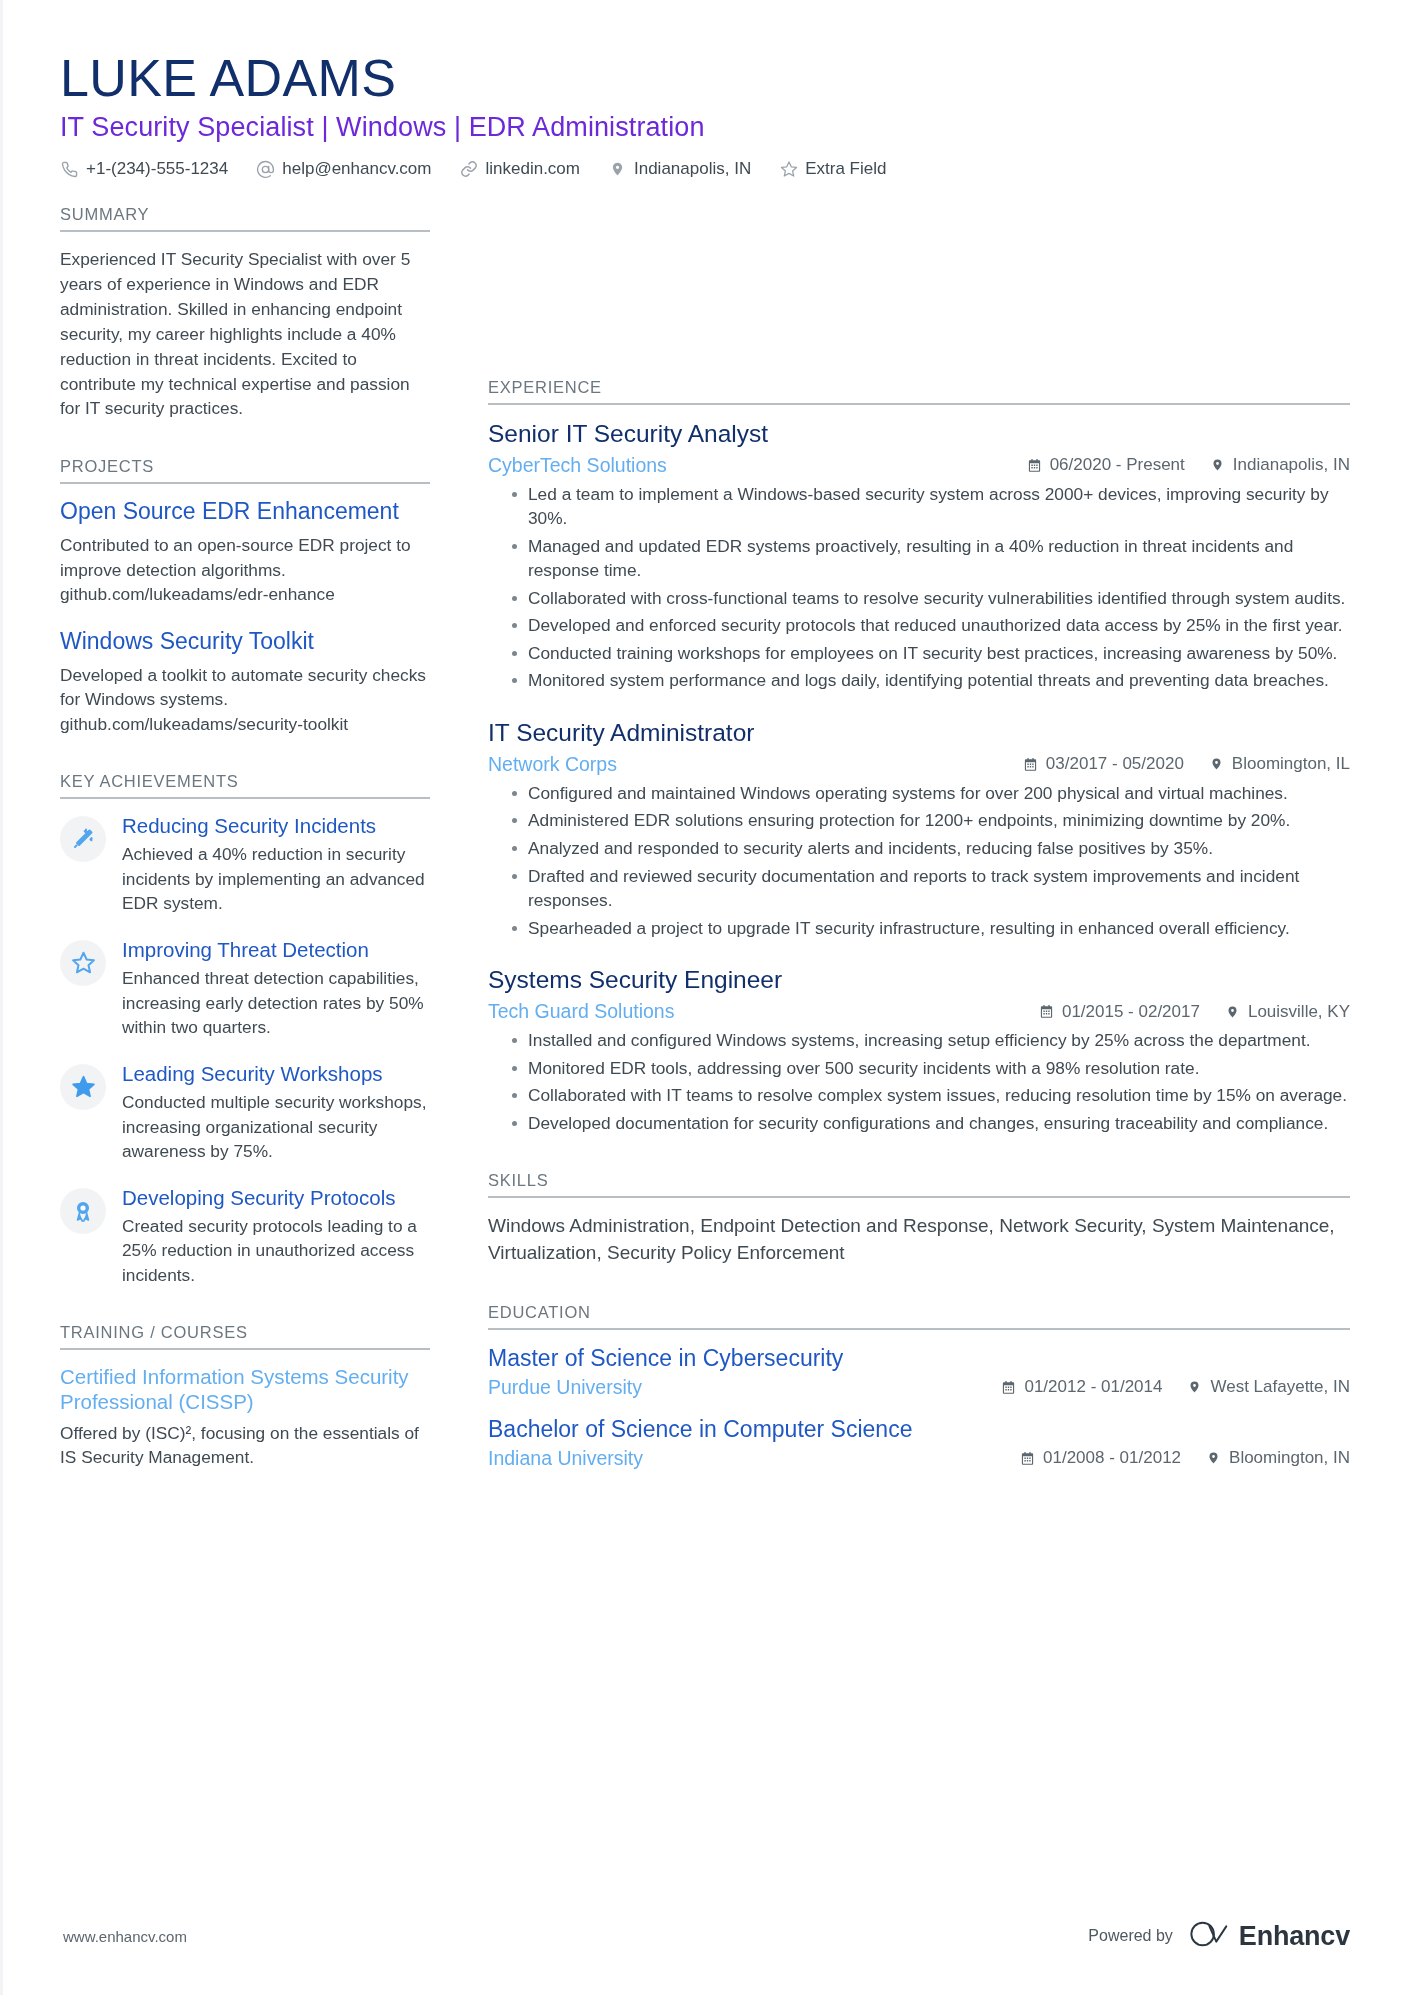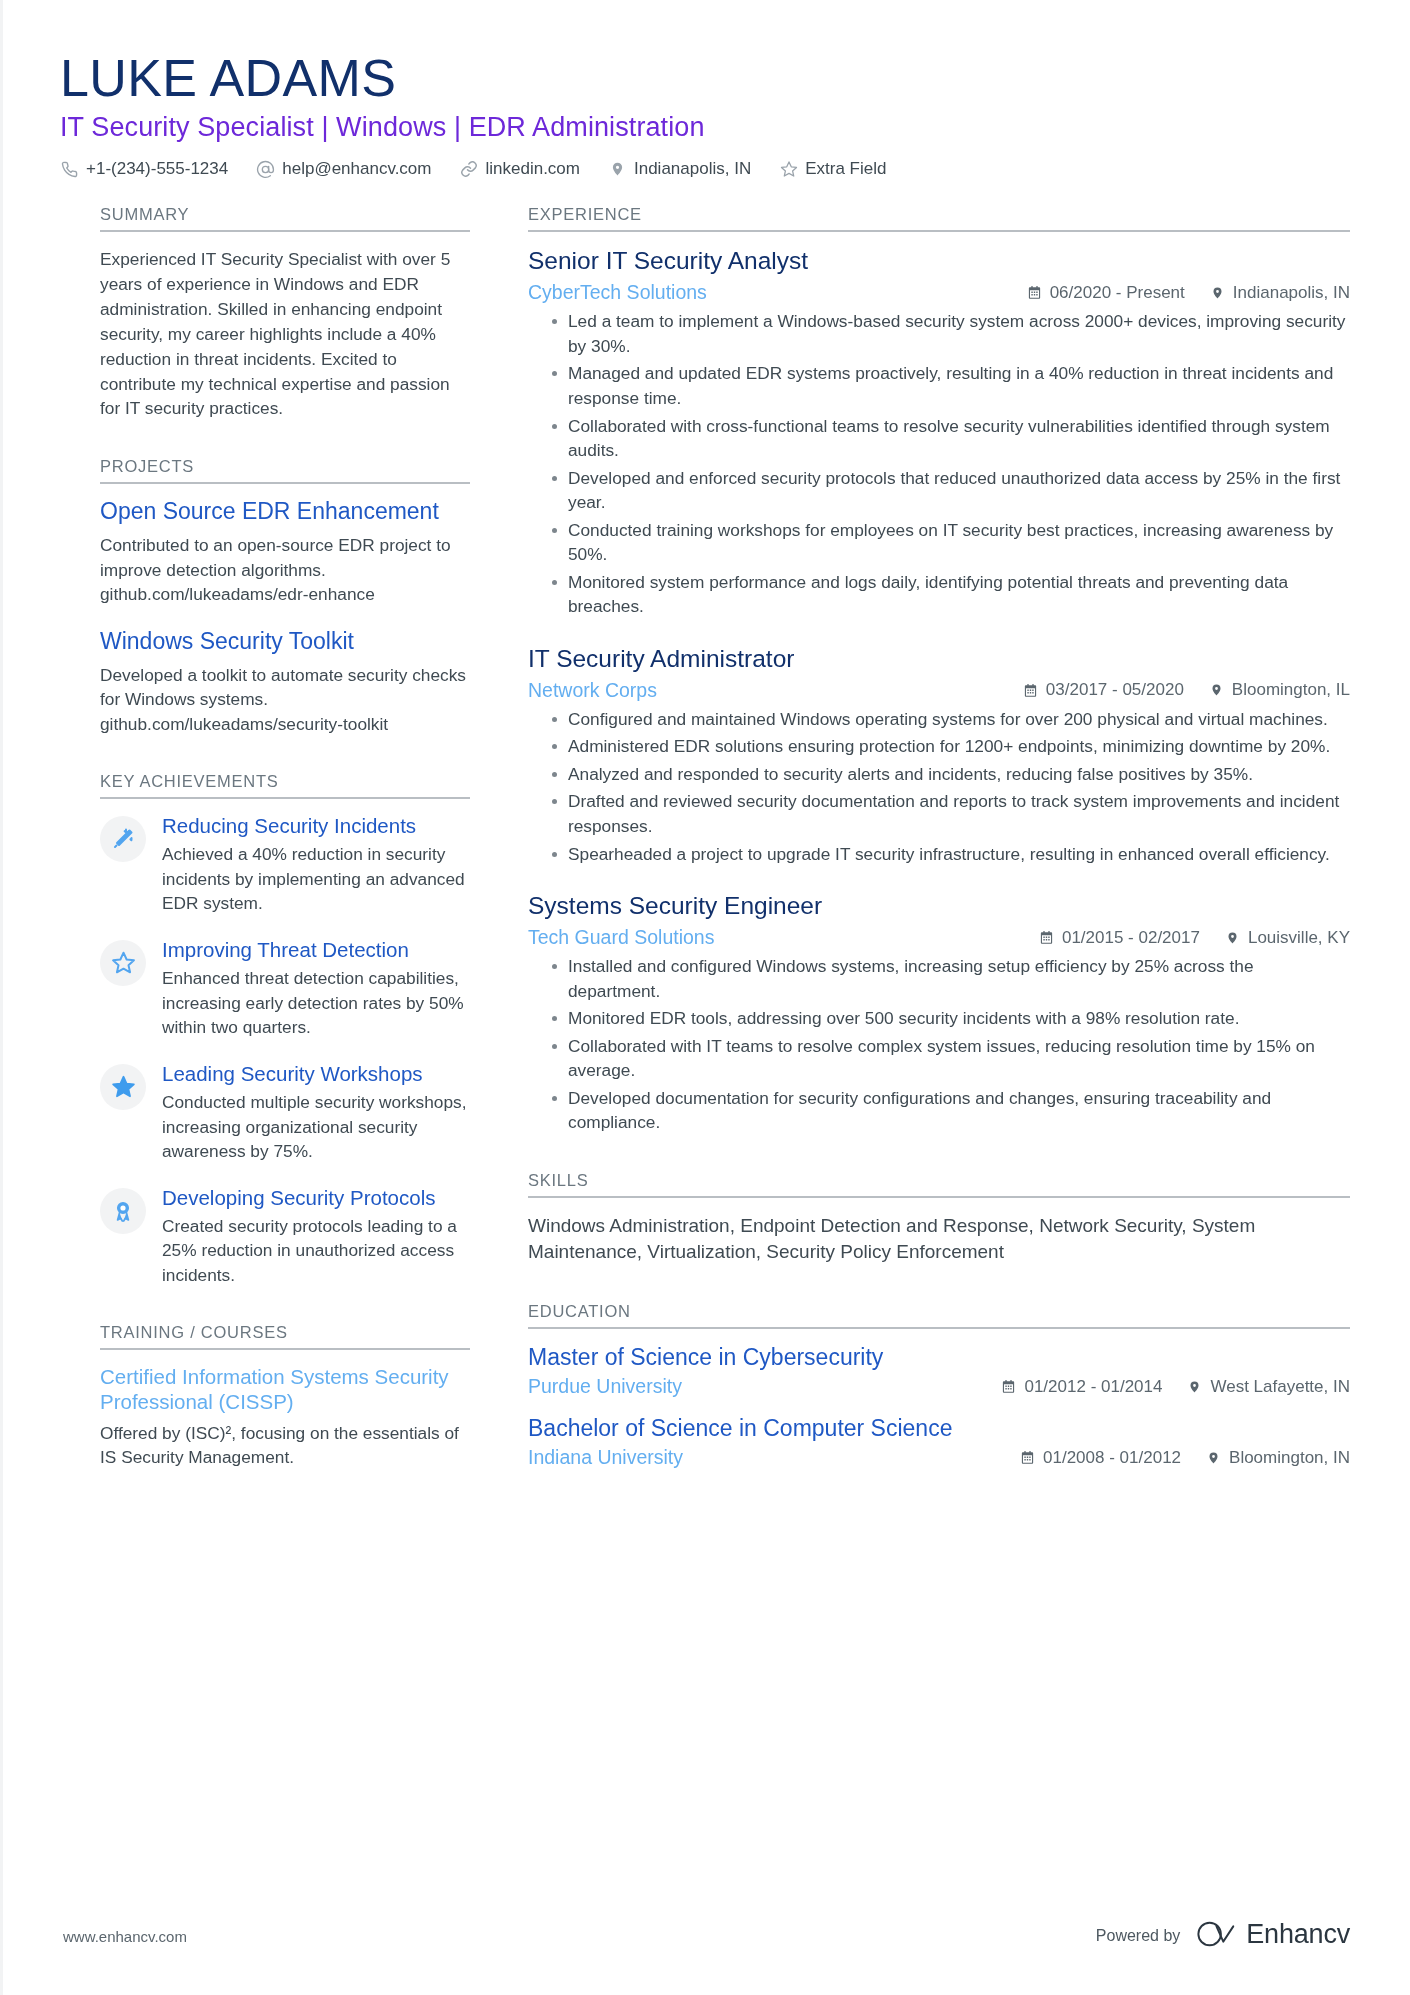--- a/index.html
+++ b/index.html
@@ -78,22 +78,21 @@
     color: #9aa3ab;
     flex: 0 0 auto;
   }
   .contact-item .ci-ico svg { display: block; }
   .contact-txt { color: #3f4a52; }
 
   
   .columns {
     display: flex;
     padding: 26px 60px 0 60px;
-    align-items: center;
-    margin-left: 40px;
+    align-items: flex-end;
   }
   .col-left  { width: 400px; flex: 0 0 400px; padding-right: 30px; }
   .col-right { flex: 1 1 auto; padding-left: 28px; }
 
   
   .sec { margin-bottom: 6px; }
   .sec-title {
     font-size: 16.5px;
     letter-spacing: 0.75px;
     color: #6b7780;
@@ -282,21 +281,22 @@
     display: flex;
     align-items: center;
   }
   .powered-by {
     font-size: 16px;
     color: #4d5860;
     margin-right: 16px;
   }
   .brand {
     display: flex;
-    align-items: flex-start;
+    align-items: center;
+    font-weight: bold;
   }
   .brand-mark { margin-right: 10px; }
   .brand-name {
     font-size: 27px;
     color: #2b3640;
     letter-spacing: -0.2px;
   }
 </style>
 </head>
 <body>

